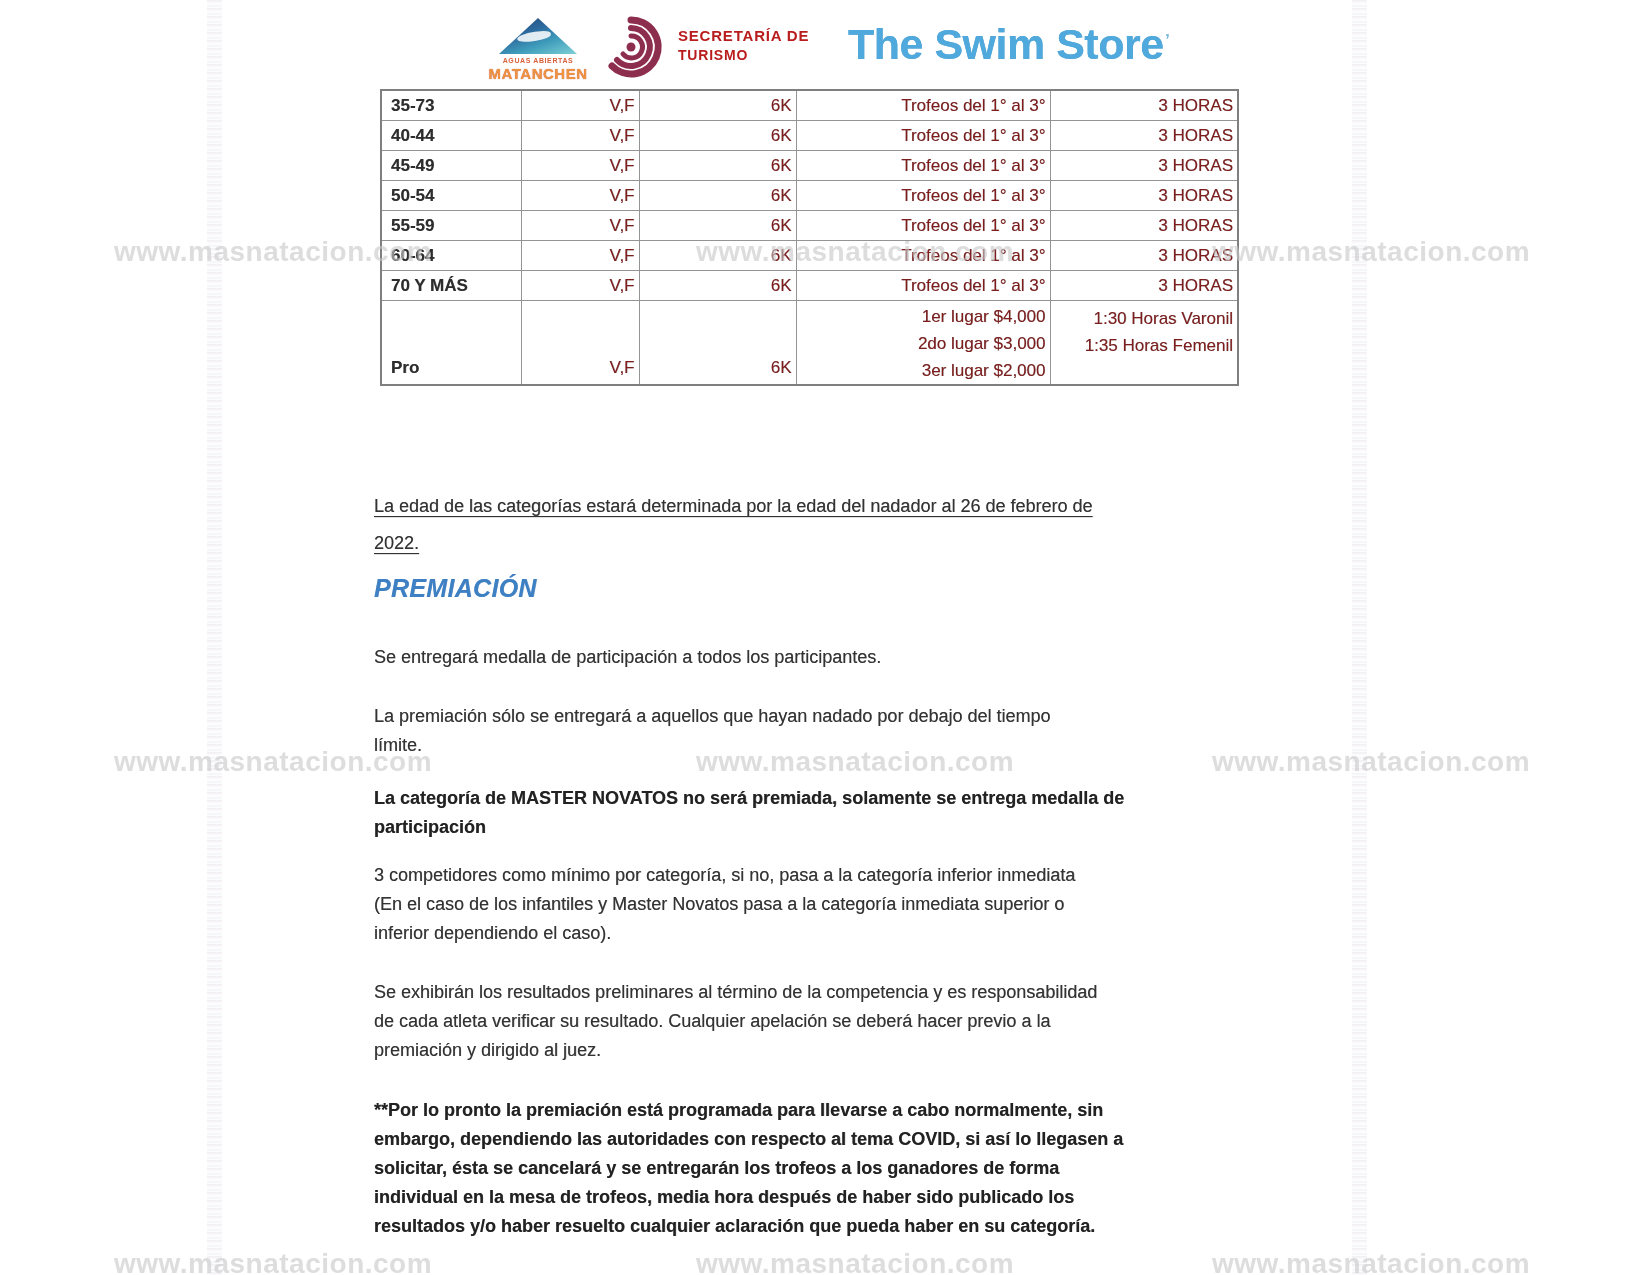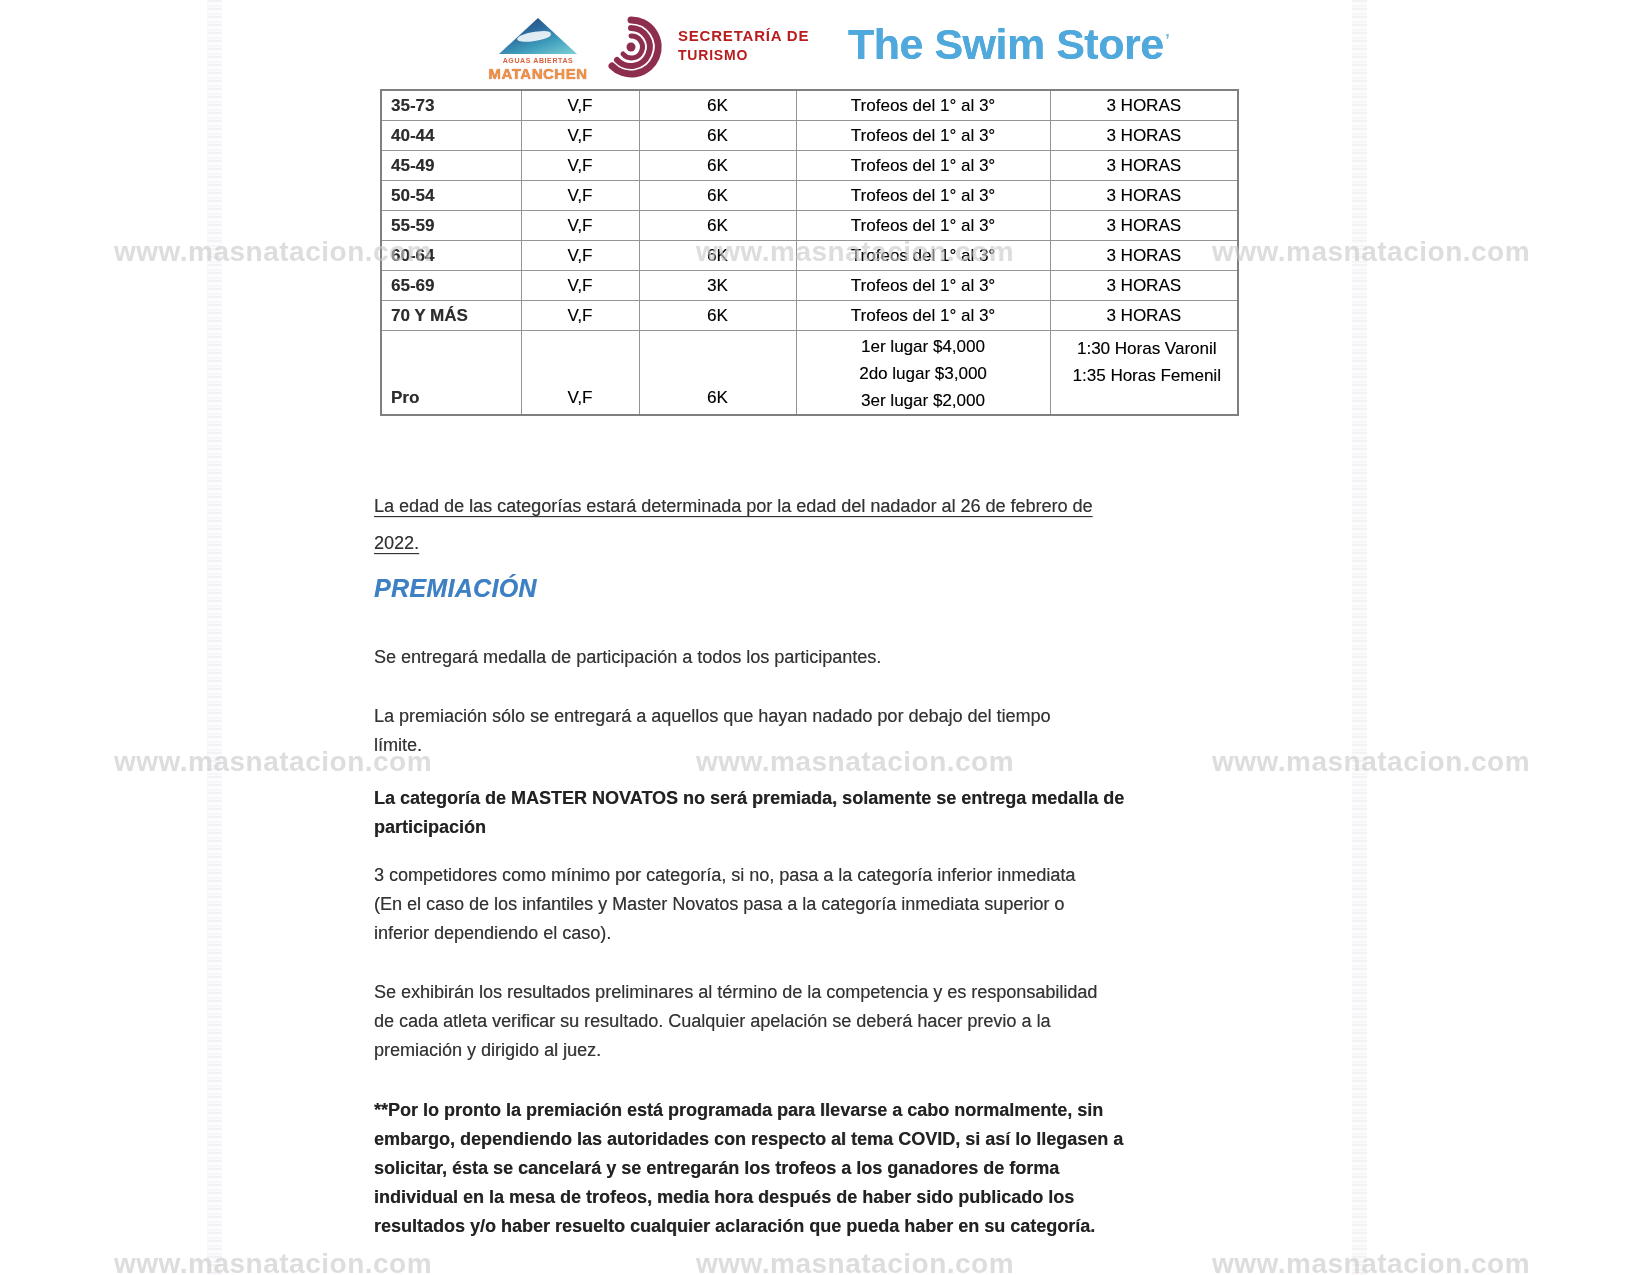--- a/index.html
+++ b/index.html
@@ -41,21 +41,21 @@
   .swimstore{position:absolute;left:848px;top:20px;font-size:43px;font-weight:bold;
     color:#4fa9dc;letter-spacing:-.5px;text-shadow:0 0 .6px rgba(60,140,190,.8);}
   .swimstore sup{font-size:14px;color:#7fbede;margin-left:2px;}
 
   
   table.cats{
     position:absolute;left:380px;top:89px;border-collapse:collapse;table-layout:fixed;
     width:857px;border:2px solid #7f7f7f;
   }
   table.cats td{
-    border:1.6px solid #949494;font-size:17px;color:#000000;text-align:center;
+    border:1.6px solid #949494;font-size:17px;color:#7f1d1d;text-align:right;
     height:29px;padding:0 4px;white-space:pre-line;line-height:27px;
     text-shadow:.3px .3px .4px rgba(80,80,80,.55);
   }
   table.cats td.col0{text-align:left;padding-left:9px;font-weight:600;color:#2d2d2d;}
   tr.pro-row td{height:79px;}
   tr.pro-row td.col0,tr.pro-row td.col1,tr.pro-row td.col2{vertical-align:bottom;padding-bottom:3px;}
   tr.pro-row td.col3{vertical-align:top;padding-top:2px;}
   tr.pro-row td.col4{vertical-align:top;padding-top:4px;padding-left:10px;}
 
   
@@ -154,27 +154,20 @@
           <td class="col0">55-59</td>
           <td class="col1">V,F</td>
           <td class="col2">6K</td>
           <td class="col3">Trofeos del 1° al 3°</td>
           <td class="col4">3 HORAS</td>
         </tr>
         <tr>
           <td class="col0">60-64</td>
           <td class="col1">V,F</td>
           <td class="col2">6K</td>
-          <td class="col3">Trofeos del 1° al 3°</td>
-          <td class="col4">3 HORAS</td>
-        </tr>
-        <tr>
-          <td class="col0">65-69</td>
-          <td class="col1">V,F</td>
-          <td class="col2">3K</td>
           <td class="col3">Trofeos del 1° al 3°</td>
           <td class="col4">3 HORAS</td>
         </tr>
         <tr>
           <td class="col0">70 Y MÁS</td>
           <td class="col1">V,F</td>
           <td class="col2">6K</td>
           <td class="col3">Trofeos del 1° al 3°</td>
           <td class="col4">3 HORAS</td>
         </tr>

